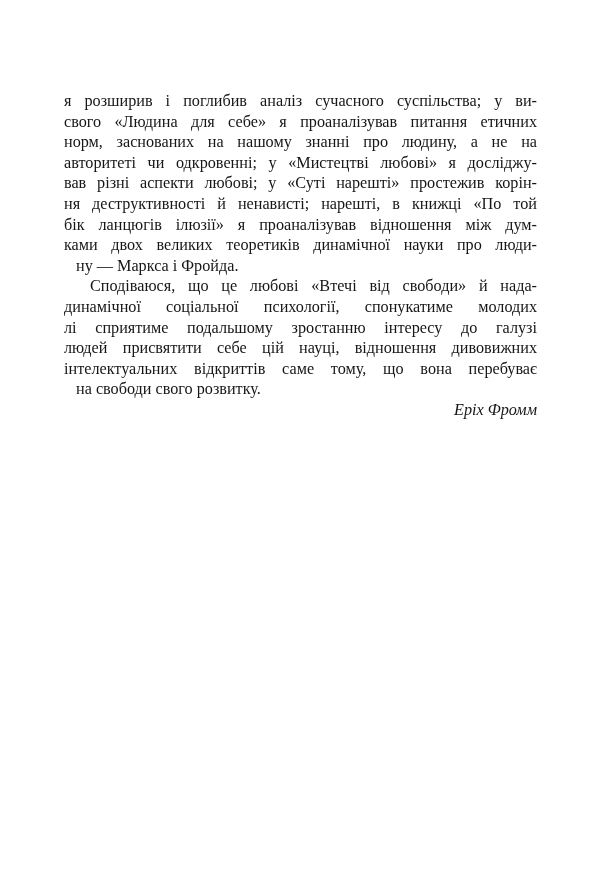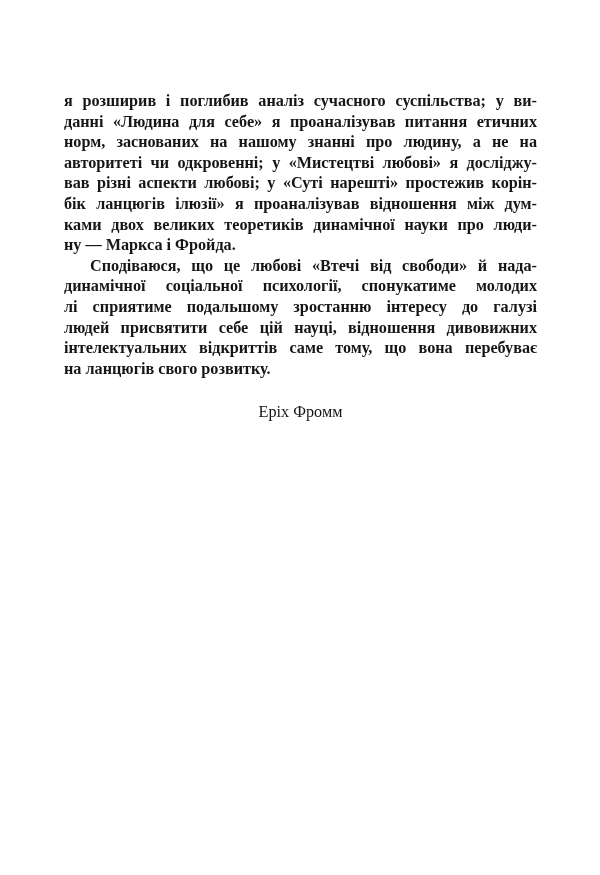--- a/index.html
+++ b/index.html
@@ -22,56 +22,57 @@
     top: 91px;
     width: 473px;
     font-size: 16.2px;
     line-height: 20.6px;
     -webkit-font-smoothing: antialiased;
   }
   .line {
     text-align: justify;
     text-align-last: justify;
     white-space: normal;
-    font-weight: bold;
   }
   .line.last-line {
     text-align: center;
     text-align-last: left;
+    margin-left: 12px;
   }
   .line.indent {
     text-indent: 26px;
   }
   .signature {
-    text-align: center;
-    margin-top: 23px;
+    text-align: right;
+    font-style: italic;
   }
 </style>
 </head>
 <body>
 
 <div class="page">
   <div class="text-block">
 
     <div>
       <div class="line">я розширив і поглибив аналіз сучасного суспільства; у ви-</div>
-      <div class="line">данні «Людина для себе» я проаналізував питання етичних</div>
+      <div class="line">свого «Людина для себе» я проаналізував питання етичних</div>
       <div class="line">норм, заснованих на нашому знанні про людину, а не на</div>
       <div class="line">авторитеті чи одкровенні; у «Мистецтві любові» я досліджу-</div>
       <div class="line">вав різні аспекти любові; у «Суті нарешті» простежив корін-</div>
+      <div class="line">ня деструктивності й ненависті; нарешті, в книжці «По той</div>
       <div class="line">бік ланцюгів ілюзії» я проаналізував відношення між дум-</div>
       <div class="line">ками двох великих теоретиків динамічної науки про люди-</div>
       <div class="line last-line">ну — Маркса і Фройда.</div>
     </div>
 
     <div>
       <div class="line indent">Сподіваюся, що це любові «Втечі від свободи» й нада-</div>
       <div class="line">динамічної соціальної психології, спонукатиме молодих</div>
       <div class="line">лі сприятиме подальшому зростанню інтересу до галузі</div>
       <div class="line">людей присвятити себе цій науці, відношення дивовижних</div>
       <div class="line">інтелектуальних відкриттів саме тому, що вона перебуває</div>
-      <div class="line last-line">на ланцюгів свого розвитку.</div>
+      <div class="line last-line">на свободи свого розвитку.</div>
     </div>
 
     <div class="signature">Еріх Фромм</div>
 
   </div>
 </div>
 
 </body></html>

